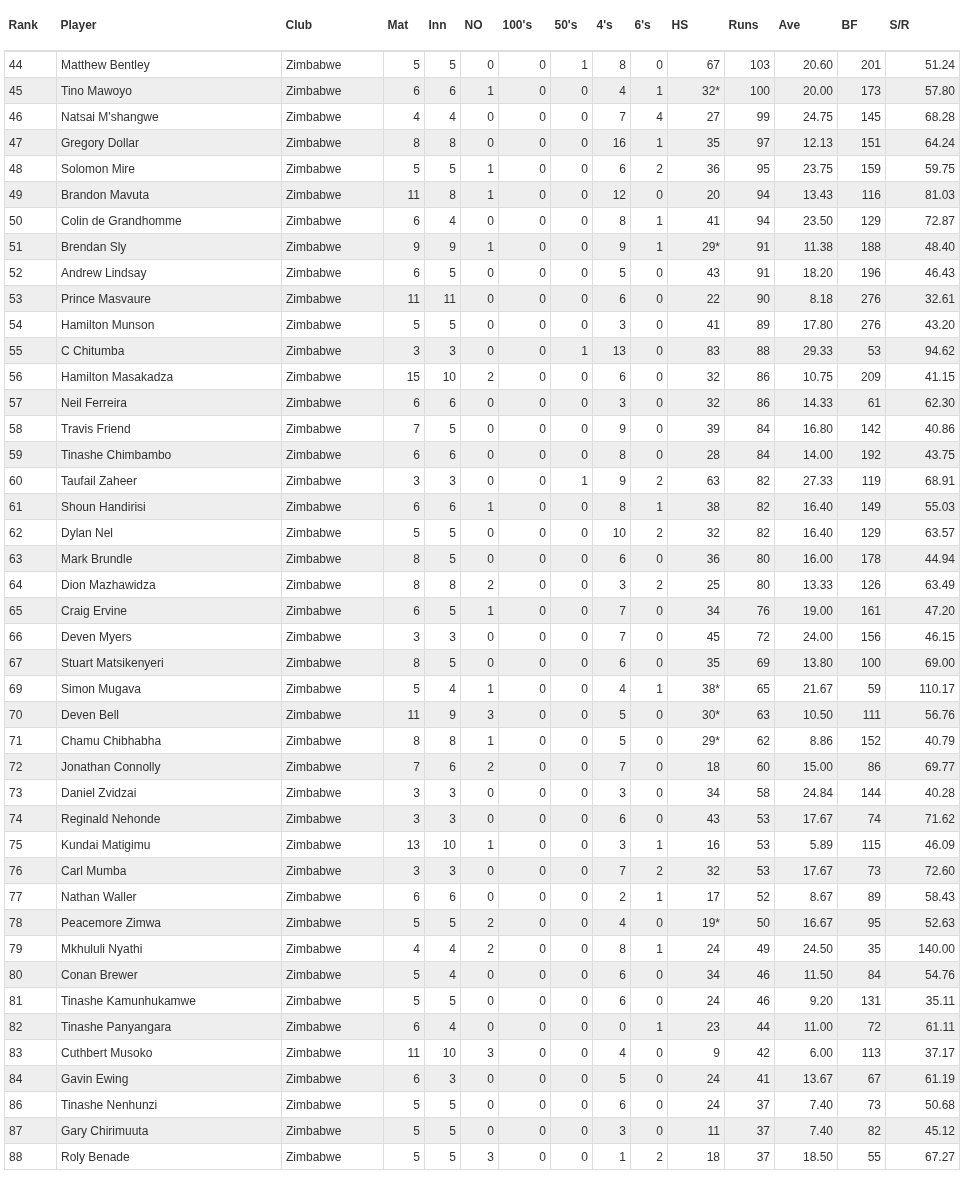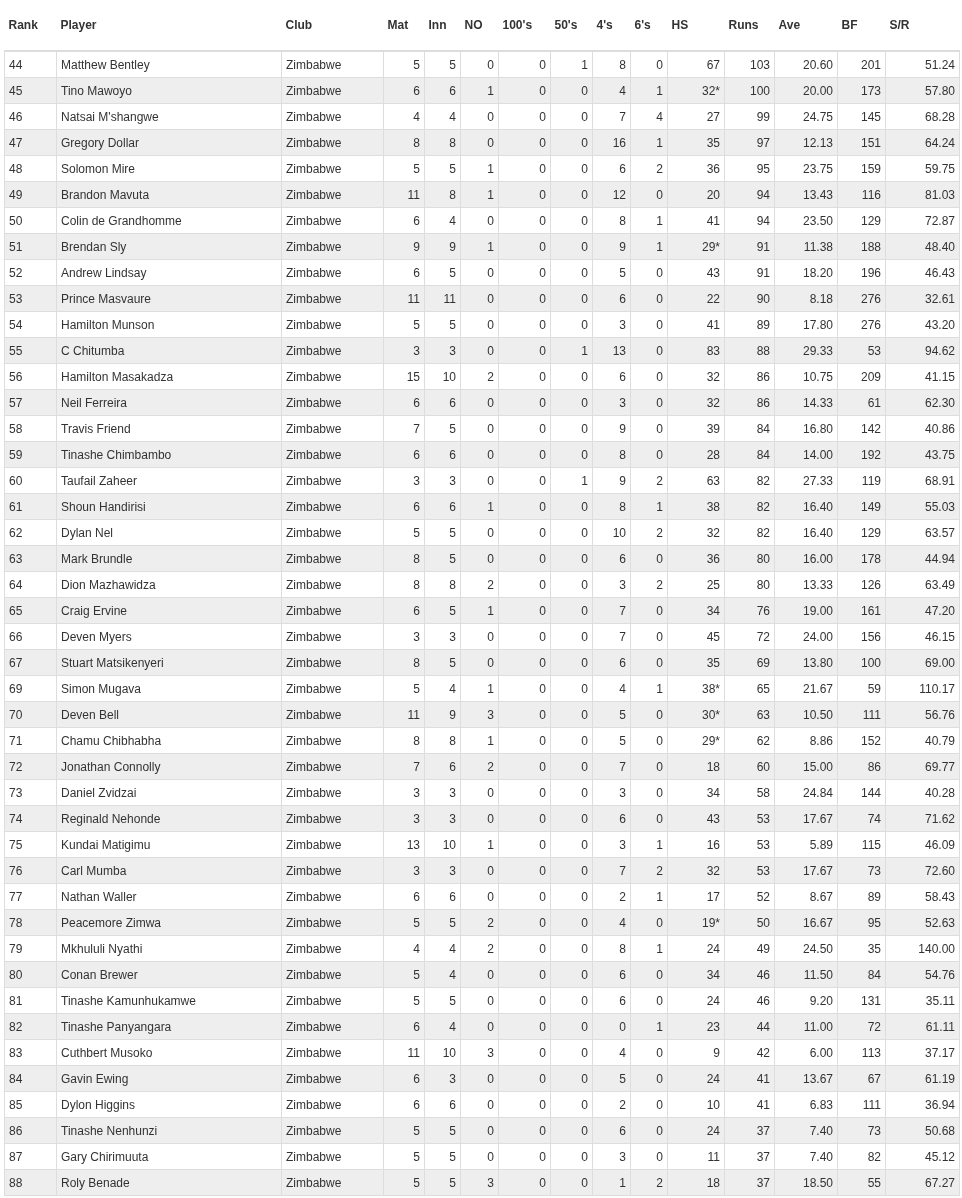--- a/index.html
+++ b/index.html
@@ -727,37 +727,20 @@
         <td class="num">0</td>
         <td class="num">5</td>
         <td class="num">0</td>
         <td class="num">24</td>
         <td class="num">41</td>
         <td class="num">13.67</td>
         <td class="num">67</td>
         <td class="num">61.19</td>
       </tr>
       <tr>
-        <td>85</td>
-        <td>Dylon Higgins</td>
-        <td>Zimbabwe</td>
-        <td class="num">6</td>
-        <td class="num">6</td>
-        <td class="num">0</td>
-        <td class="num">0</td>
-        <td class="num">0</td>
-        <td class="num">2</td>
-        <td class="num">0</td>
-        <td class="num">10</td>
-        <td class="num">41</td>
-        <td class="num">6.83</td>
-        <td class="num">111</td>
-        <td class="num">36.94</td>
-      </tr>
-      <tr>
         <td>86</td>
         <td>Tinashe Nenhunzi</td>
         <td>Zimbabwe</td>
         <td class="num">5</td>
         <td class="num">5</td>
         <td class="num">0</td>
         <td class="num">0</td>
         <td class="num">0</td>
         <td class="num">6</td>
         <td class="num">0</td>

